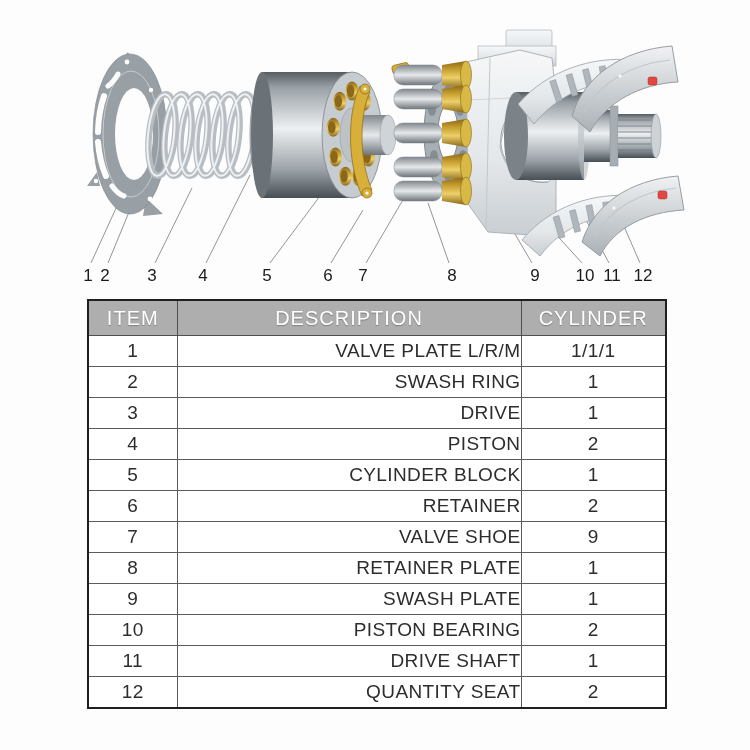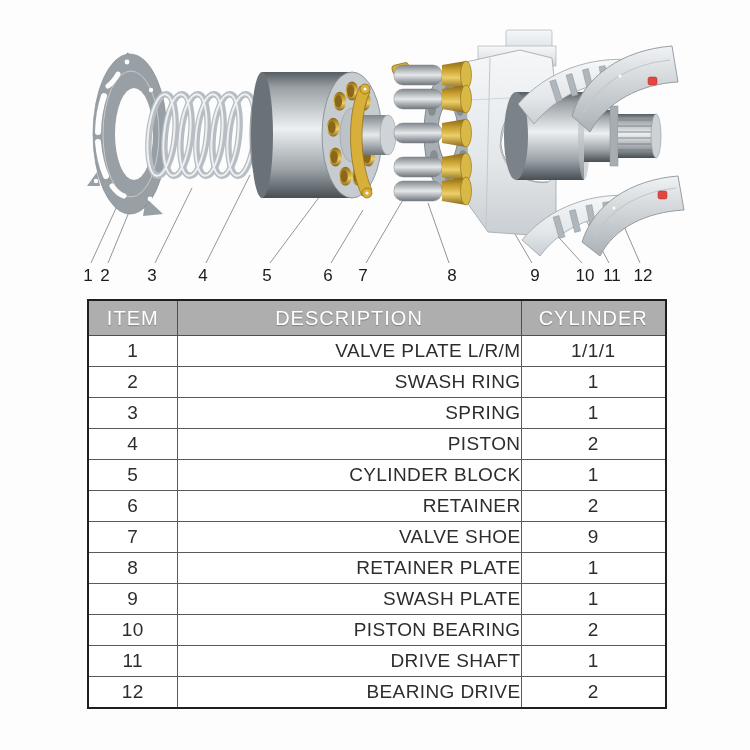--- a/index.html
+++ b/index.html
@@ -295,21 +295,21 @@
       <td class="desc">VALVE PLATE L/R/M</td>
       <td>1/1/1</td>
     </tr>
     <tr>
       <td>2</td>
       <td class="desc">SWASH RING</td>
       <td>1</td>
     </tr>
     <tr>
       <td>3</td>
-      <td class="desc">SPRING</td>
+      <td class="desc">DRIVE</td>
       <td>1</td>
     </tr>
     <tr>
       <td>4</td>
       <td class="desc">PISTON</td>
       <td>2</td>
     </tr>
     <tr>
       <td>5</td>
       <td class="desc">CYLINDER BLOCK</td>
@@ -340,17 +340,17 @@
       <td class="desc">PISTON BEARING</td>
       <td>2</td>
     </tr>
     <tr>
       <td>11</td>
       <td class="desc">DRIVE SHAFT</td>
       <td>1</td>
     </tr>
     <tr>
       <td>12</td>
-      <td class="desc">BEARING DRIVE</td>
+      <td class="desc">QUANTITY SEAT</td>
       <td>2</td>
     </tr>
   </tbody>
 </table>
 
 </body></html>

